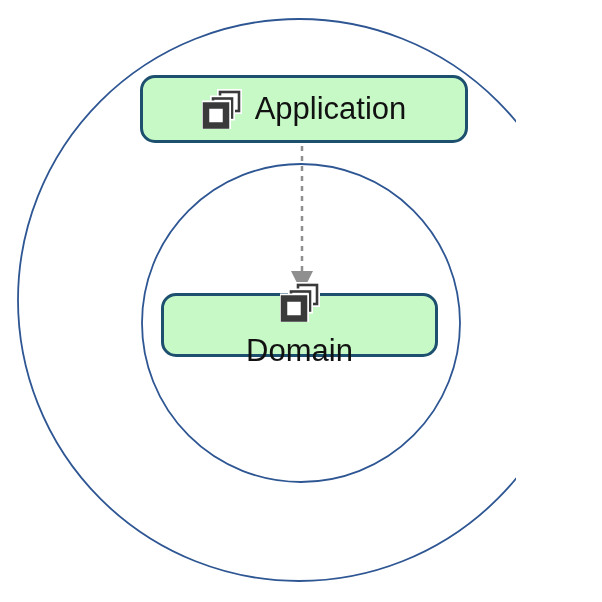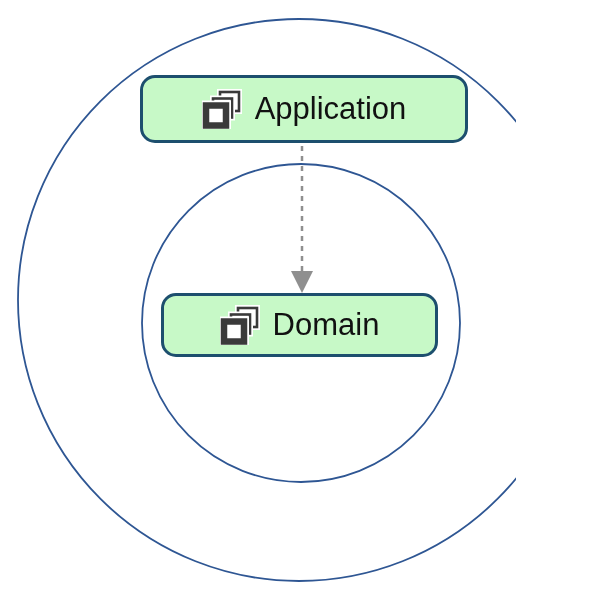--- a/index.html
+++ b/index.html
@@ -40,21 +40,21 @@
     gap: 13px;
     background: var(--node-fill, #c7f9c7);
     border: 3px solid var(--node-border, #1d4f6e);
     border-radius: 15px;
     color: var(--text, #111111);
     font-size: 31px;
     line-height: 1;
     cursor: default;
   }
   #node-application { left: 140px; top: 75px;  width: 328px; height: 68px; }
-  #node-domain      { left: 161px; top: 293px; width: 277px; height: 64px; }
+  #node-domain      { left: 161px; top: 293px; width: 277px; height: 64px; flex-direction: column; }
   .node-icon { width: 40px; height: 40px; flex: 0 0 auto; }
   .node-label { white-space: nowrap; padding-bottom: 2px; }
 </style>
 </head>
 <body>
 
 <div class="canvas">
 
   <svg class="layer" viewBox="0 0 602 602">
     <circle class="circle" cx="299" cy="300" r="281"></circle>

